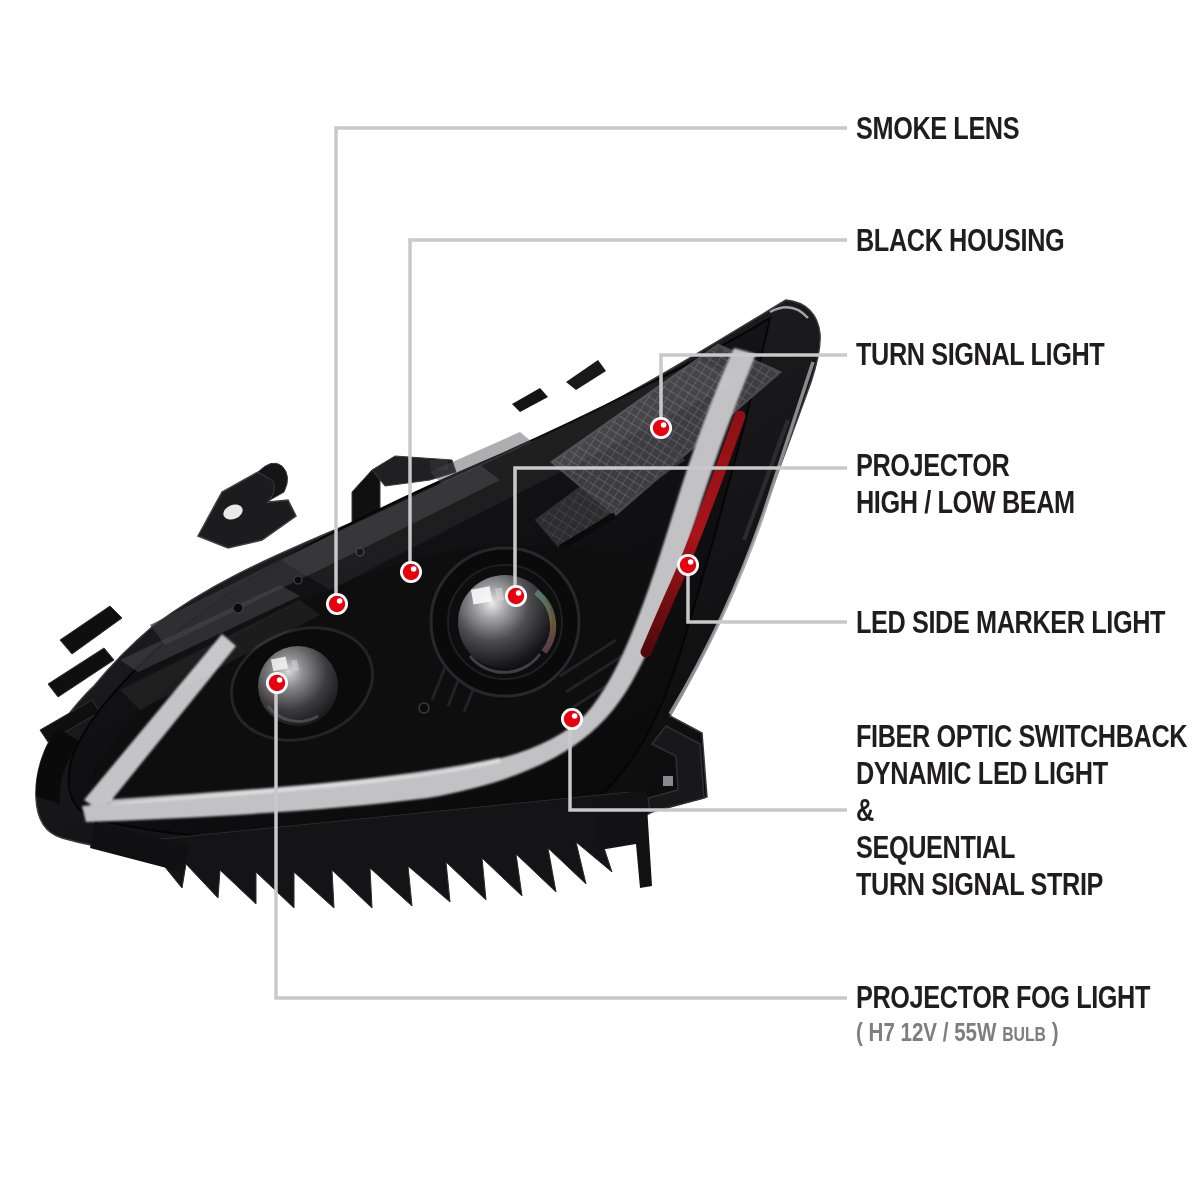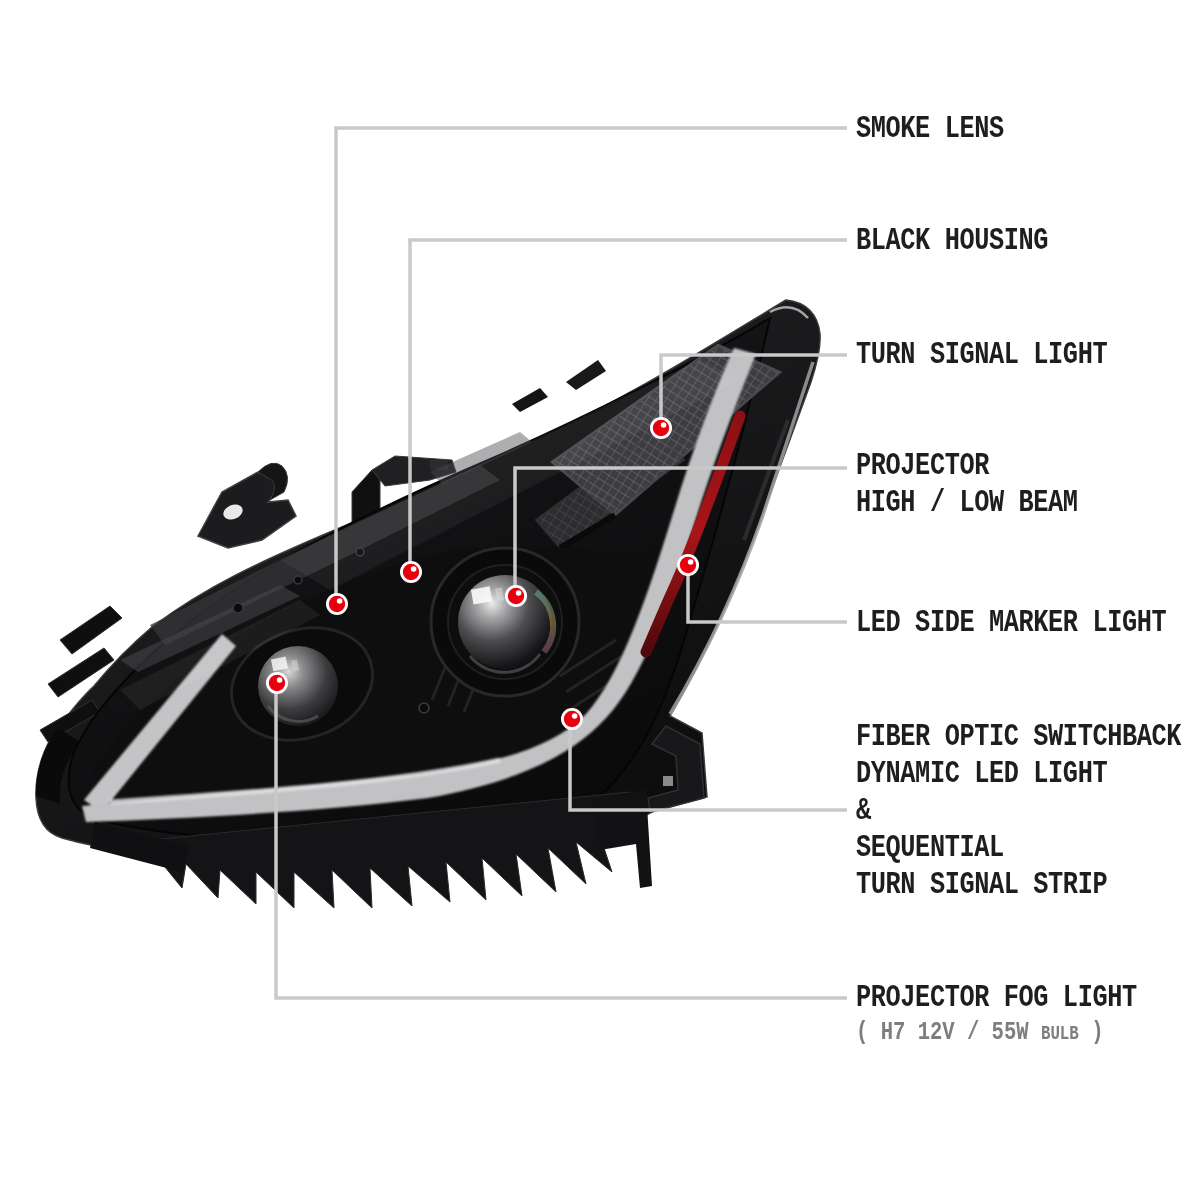--- a/index.html
+++ b/index.html
@@ -1,18 +1,18 @@
 <!DOCTYPE html>
 <html><head>
 <meta charset="utf-8">
 <style>
   html,body{margin:0;padding:0;background:#ffffff;}
   #canvas{
     position:relative;width:1200px;height:1200px;background:#ffffff;
-    overflow:hidden;font-family:Liberation Mono, monospace;
+    overflow:hidden;font-family:Liberation Sans, sans-serif;
   }
   #art{position:absolute;left:0;top:0;}
   .label{
     position:absolute;left:856px;color:#201d1e;font-weight:700;
     font-size:32px;line-height:37px;letter-spacing:-0.5px;white-space:nowrap;
     transform:scaleX(0.79);transform-origin:0 50%;
   }
   .label .sub{
     color:#7e7e81;font-size:26px;line-height:33px;font-weight:700;letter-spacing:0;
   }

